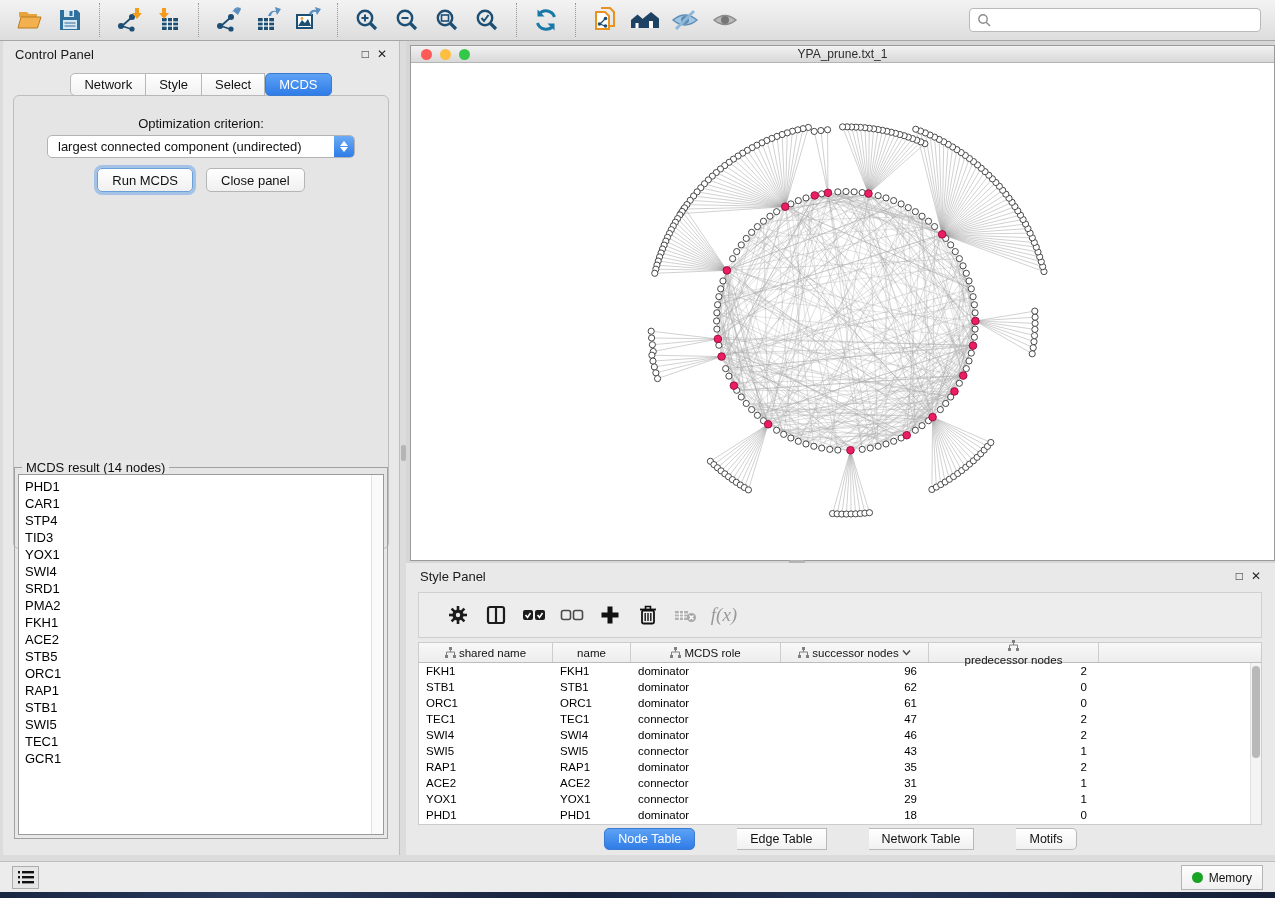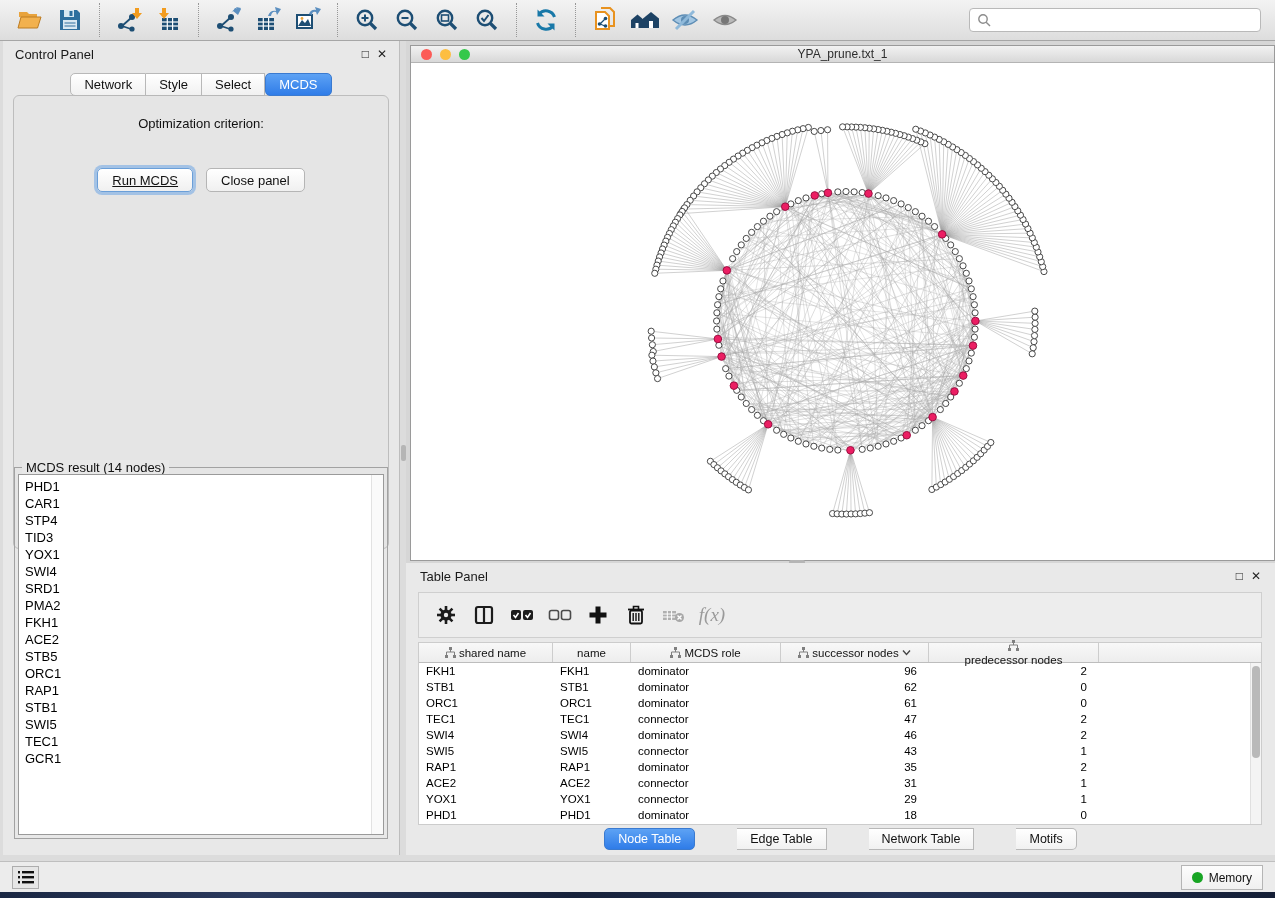--- a/index.html
+++ b/index.html
@@ -40,21 +40,21 @@
   .opt-label{text-align:center;margin-top:20px;font-size:13px;color:#111;}
   .combo{position:absolute;left:33px;right:33px;top:39px;height:23px;background:#fff;
     border:1px solid #b3b3b3;border-radius:5px;display:flex;align-items:center;cursor:pointer;}
   .combo .val{flex:1;padding-left:10px;font-size:13px;white-space:nowrap;overflow:hidden;}
   .combo .stepper{width:20px;height:21px;background:linear-gradient(#6babf5,var(--accent,#2f7ce8));
     border-radius:0 4px 4px 0;display:flex;flex-direction:column;align-items:center;justify-content:center;gap:1px;}
   .combo .stepper svg{display:block;}
   .btn-row{position:absolute;top:72px;left:0;right:0;display:flex;justify-content:center;gap:13px;}
   .pbtn{background:linear-gradient(#ffffff,#f0f0f0);border:1px solid #b5b5b5;border-radius:5px;
     font-size:13px;padding:3px 14px;height:24px;cursor:pointer;color:#111;}
-  .pbtn.focused{border-color:#6b9fd8;box-shadow:0 0 0 3px rgba(110,165,230,.55);text-decoration:underline;}
+  .pbtn.focused{border-color:#6b9fd8;box-shadow:0 0 0 3px rgba(110,165,230,.55);}
 
   .result-group{position:absolute;left:11px;width:374px;top:426px;height:372px;border:1px solid #a2a2a2;}
   .result-legend{position:absolute;top:-8px;left:7px;background:#e8e8e8;padding:0 4px;font-size:13px;color:#111;}
   .result-list{position:absolute;left:3px;right:3px;top:6px;bottom:3px;background:#fff;
     border:1px solid #9a9a9a;overflow:hidden;}
   .list-inner{position:absolute;left:0;top:3px;right:13px;bottom:0;padding-left:6px;}
   .list-item{font-size:13px;line-height:17px;color:#000;cursor:default;}
   .list-scroll{position:absolute;right:0;top:0;bottom:0;width:12px;background:#fafafa;border-left:1px solid #e2e2e2;}
 
   
@@ -66,21 +66,21 @@
   .tl:first-child{margin-left:10px;}
   .net-title{position:absolute;left:0;right:0;text-align:center;font-size:12px;color:#2d2d2d;}
   .net-canvas{position:absolute;left:0;right:0;top:17px;bottom:0;background:#fff;overflow:hidden;}
   .net-canvas svg{width:100%;height:100%;display:block;}
   .split-v{position:absolute;left:-5px;top:404px;width:5px;height:16px;background:#b5b5b5;border-radius:2px;}
   .split-h{position:absolute;left:378px;top:514px;width:16px;height:5px;background:#b5b5b5;border-radius:2px;}
 
   
   .table-panel{position:absolute;left:0;top:522px;right:0;bottom:0;background:#e9e9e9;}
   .tp-toolbar{position:absolute;left:12px;right:13px;top:29px;height:46px;background:#ededed;
-    border:1px solid #cfcfcf;display:flex;align-items:center;padding-left:10px;}
+    border:1px solid #cfcfcf;display:flex;align-items:center;padding-left:22px;}
   .tp-btn{width:34px;height:34px;border:none;background:transparent;display:flex;align-items:center;
     justify-content:center;margin-right:4px;cursor:pointer;}
   .tp-btn.disabled{cursor:default;}
   .fx{font-family:"Liberation Serif","DejaVu Serif",serif;font-style:italic;font-size:19px;color:#9a9a9a;}
   .table-wrap{position:absolute;left:12px;right:13px;top:79px;bottom:30px;background:#fff;border:1px solid #cccccc;}
   .thead{display:flex;height:20px;background:linear-gradient(#f8f8f8,#ededed);border-bottom:1px solid #bdbdbd;}
   .hcell{display:flex;align-items:center;justify-content:center;gap:3px;font-size:11.5px;color:#111;
     border-right:1px solid #cdcdcd;cursor:pointer;}
   .hcell .tree{flex:none;}
   .tbody{position:absolute;left:0;right:11px;top:20px;bottom:0;overflow:hidden;}
@@ -282,20 +282,31 @@
       </span>
     </div>
     <div class="ctl-tabs">
       <div class="seg">Network</div>
       <div class="seg">Style</div>
       <div class="seg">Select</div>
       <div class="seg active">MCDS</div>
     </div>
     <div class="tab-body">
       <div class="opt-label">Optimization criterion:</div>
+      <div class="combo">
+        <span class="val">largest connected component (undirected)</span>
+        <span class="stepper">
+          <svg width="8" height="5" viewBox="0 0 8 5">
+              <path d="M0 5l4-5 4 5z" fill="#fff"></path>
+            </svg>
+          <svg width="8" height="5" viewBox="0 0 8 5">
+              <path d="M0 0l4 5 4-5z" fill="#fff"></path>
+            </svg>
+        </span>
+      </div>
       <div class="btn-row">
         <button class="pbtn focused">Run MCDS</button>
         <button class="pbtn">Close panel</button>
       </div>
     </div>
     <div class="result-group">
       <span class="result-legend">MCDS result (14 nodes)</span>
       <div class="result-list">
         <div class="list-inner" id="mcds-list">
             <div class="list-item">PHD1</div>
@@ -1140,21 +1151,21 @@
               <circle cx="564.6" cy="282.8" r="3.8" fill="#ec1e63" stroke="#9c0e42"></circle>
             </g>
           </svg>
       </div>
       <div class="split-h"></div>
     </div>
     <div class="split-v" style="top:404px;"></div>
 
     <div class="table-panel">
       <div class="panel-header" style="padding:0 14px;height:26px;">
-        <span>Table Panel</span>
+        <span>Style Panel</span>
         <span class="win-ctl">
           <span>□</span>
           <span style="font-weight:bold;">✕</span>
         </span>
       </div>
       <div class="tp-toolbar">
         <button class="tp-btn">
           <svg width="22" height="22" viewBox="0 0 22 22">
               <g stroke="#1c1c1c" stroke-width="2.6">
                 <line x1="11" y1="2" x2="11" y2="20"></line>

